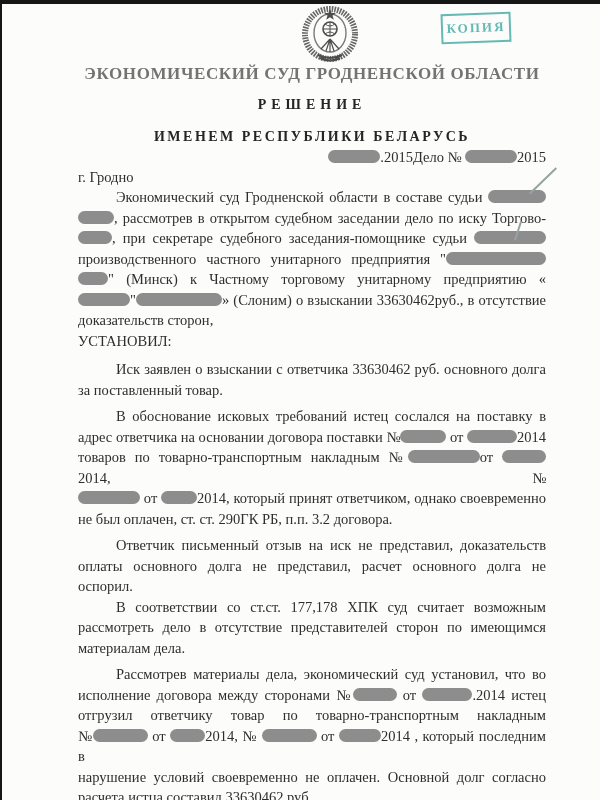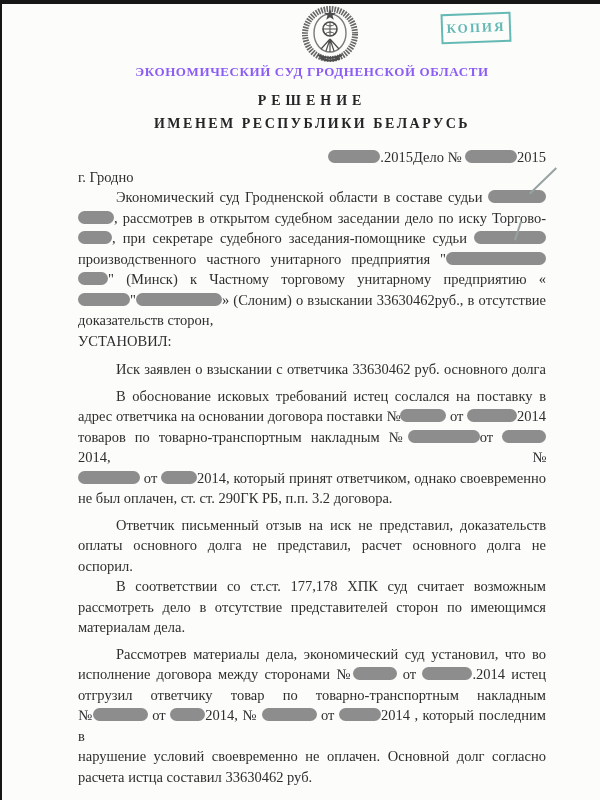--- a/index.html
+++ b/index.html
@@ -21,23 +21,23 @@
     color:#3aa7a1;
     font-family:"Liberation Serif", serif;
     font-weight:bold;font-size:13px;letter-spacing:2px;
     display:flex;align-items:center;justify-content:center;
     transform:rotate(-2deg);
     opacity:.78;
   }
   .emblem{position:absolute;left:300px;top:5px;}
 
   .header{position:absolute;left:78px;top:64px;width:468px;text-align:center;}
-  .court-name{font-weight:bold;font-size:13px;letter-spacing:.6px;color:#8b5cf6;}
+  .court-name{font-weight:bold;font-size:17px;letter-spacing:.6px;color:#737373;}
   .doc-type{margin-top:13px;font-weight:bold;font-size:14px;letter-spacing:5px;color:#252525;}
-  .doc-subtitle{margin-top:7px;font-weight:bold;font-size:14px;letter-spacing:2.5px;color:#252525;}
+  .doc-subtitle{margin-top:16px;font-weight:bold;font-size:14px;letter-spacing:2.5px;color:#252525;}
 
   .meta-row{position:absolute;left:78px;top:149px;width:468px;display:flex;justify-content:flex-end;font-size:14.5px;}
   .city{position:absolute;left:78px;top:169px;font-size:14.5px;}
 
   .doc-body{position:absolute;left:78px;top:187px;width:468px;font-size:14.5px;line-height:20.5px;}
   .para{margin:0;}
   .line{text-align:justify;text-align-last:justify;}
   .line.last{text-align-last:left;}
   .para.indent .line:first-child{padding-left:38px;}
   .redact{
@@ -87,20 +87,21 @@
         <div class="line"><span>производственного частного унитарного предприятия "</span><span class="redact" style="width: 100px;"></span></div>
         <div class="line"><span class="redact" style="width: 30px;"></span><span>" (Минск) к Частному торговому унитарному предприятию «</span></div>
         <div class="line"><span class="redact" style="width: 52px;"></span><span>"</span><span class="redact" style="width: 86px;"></span><span>» (Слоним) о взыскании 33630462руб., в отсутствие</span></div>
         <div class="line last"><span>доказательств сторон,</span></div>
       </div>
       <div class="para">
         <div class="line last"><span>УСТАНОВИЛ:</span></div>
       </div>
       <div class="para indent" style="margin-top: 8px;">
         <div class="line"><span>Иск заявлен о взыскании с ответчика 33630462 руб. основного долга</span></div>
+        <div class="line last"><span>за поставленный товар.</span></div>
       </div>
       <div class="para indent" style="margin-top: 6px;">
         <div class="line"><span>В обоснование исковых требований истец сослался на поставку в</span></div>
         <div class="line"><span>адрес ответчика на основании договора поставки №</span><span class="redact" style="width: 46px;"></span><span> от </span><span class="redact" style="width: 50px;"></span><span>2014</span></div>
         <div class="line"><span>товаров по товарно-транспортным накладным №</span><span class="redact" style="width: 72px;"></span><span>от </span><span class="redact" style="width: 44px;"></span><span>2014, №</span></div>
         <div class="line"><span class="redact" style="width: 62px;"></span><span> от </span><span class="redact" style="width: 36px;"></span><span>2014, который принят ответчиком, однако своевременно</span></div>
         <div class="line last"><span>не был оплачен, ст. ст. 290ГК РБ, п.п. 3.2 договора.</span></div>
       </div>
       <div class="para indent" style="margin-top: 6px;">
         <div class="line"><span>Ответчик письменный отзыв на иск не представил, доказательств</span></div>

